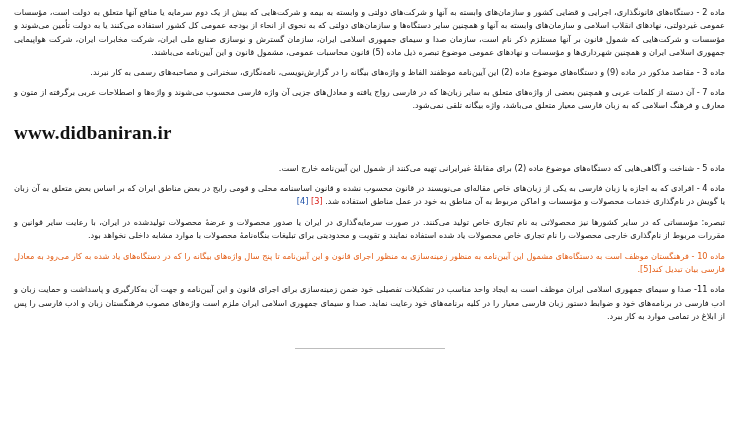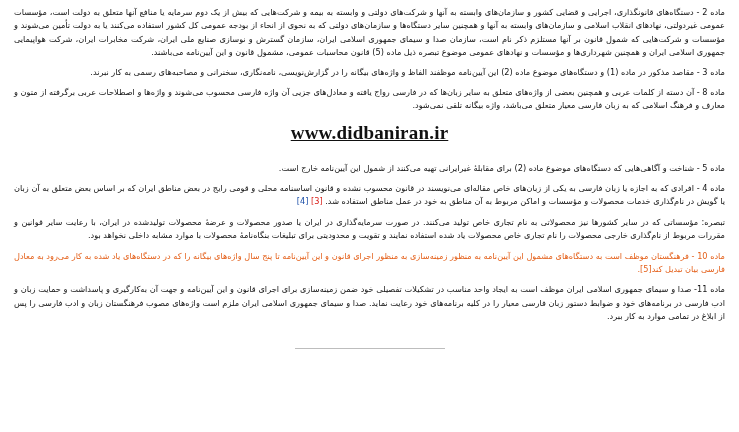--- a/index.html
+++ b/index.html
@@ -45,29 +45,28 @@
     margin-top: 6px;
   }
   .red {
     color: #d91e18;
   }
   .blue {
     color: #1b4fa8;
   }
   .watermark {
     display: block;
-    text-align: center;
+    text-align: left;
     direction: ltr;
     font-family: "Liberation Serif", serif;
     font-weight: bold;
     font-size: 19px;
     letter-spacing: 0.2px;
     color: #111111;
     margin: 9px 0 12px 0;
-    text-decoration: underline;
   }
   .wm-wrap {
     position: relative;
     height: 40px;
   }
   .bottomline {
     position: absolute;
     left: 0;
     right: 0;
     bottom: 2px;
@@ -81,23 +80,23 @@
     background: #bdbdbd;
   }
 </style>
 </head>
 <body>
 
 <div class="page">
 
   <p class="para lead">ماده 2 - دستگاه‌های قانونگذاری، اجرایی و قضایی کشور و سازمان‌های وابسته به آنها و شرکت‌های دولتی و وابسته به بیمه و شرکت‌هایی که بیش از یک دوم سرمایه یا منافع آنها متعلق به دولت است، مؤسسات عمومی غیردولتی، نهادهای انقلاب اسلامی و سازمان‌های وابسته به آنها و همچنین سایر دستگاه‌ها و سازمان‌های دولتی که به نحوی از انحاء از بودجه عمومی کل کشور استفاده می‌کنند یا به دولت تأمین می‌شوند و مؤسسات و شرکت‌هایی که شمول قانون بر آنها مستلزم ذکر نام است، سازمان صدا و سیمای جمهوری اسلامی ایران، سازمان گسترش و نوسازی صنایع ملی ایران، شرکت مخابرات ایران، شرکت هواپیمایی جمهوری اسلامی ایران و همچنین شهرداری‌ها و مؤسسات و نهادهای عمومی موضوع تبصره ذیل ماده (5) قانون محاسبات عمومی، مشمول قانون و این آیین‌نامه می‌باشند.</p>
 
-  <p class="para">ماده 3 - مقاصد مذکور در ماده (1) و دستگاه‌های موضوع ماده (2) این آیین‌نامه موظفند الفاظ و واژه‌های بیگانه را در گزارش‌نویسی، نامه‌نگاری، سخنرانی و مصاحبه‌های رسمی به کار نبرند.</p>
+  <p class="para">ماده 3 - مقاصد مذکور در ماده (9) و دستگاه‌های موضوع ماده (2) این آیین‌نامه موظفند الفاظ و واژه‌های بیگانه را در گزارش‌نویسی، نامه‌نگاری، سخنرانی و مصاحبه‌های رسمی به کار نبرند.</p>
 
-  <p class="para">ماده 8 - آن دسته از کلمات عربی و همچنین بعضی از واژه‌های متعلق به سایر زبان‌ها که در فارسی رواج یافته و معادل‌های جزیی آن واژه فارسی محسوب می‌شوند و واژه‌ها و اصطلاحات عربی برگرفته از متون و معارف و فرهنگ اسلامی که به زبان فارسی معیار متعلق می‌باشد، واژه بیگانه تلقی نمی‌شود.</p>
+  <p class="para">ماده 7 - آن دسته از کلمات عربی و همچنین بعضی از واژه‌های متعلق به سایر زبان‌ها که در فارسی رواج یافته و معادل‌های جزیی آن واژه فارسی محسوب می‌شوند و واژه‌ها و اصطلاحات عربی برگرفته از متون و معارف و فرهنگ اسلامی که به زبان فارسی معیار متعلق می‌باشد، واژه بیگانه تلقی نمی‌شود.</p>
 
   <div class="wm-wrap">
     <span class="watermark">www.didbaniran.ir</span>
   </div>
 
   <p class="para">ماده 5 - شناخت و آگاهی‌هایی که دستگاه‌های موضوع ماده (2) برای مقابلهٔ غیرایرانی تهیه می‌کنند از شمول این آیین‌نامه خارج است.</p>
 
   <p class="para">
     <span>ماده 4 - افرادی که به اجازه یا زبان فارسی به یکی از زبان‌های خاص مقاله‌ای می‌نویسند در قانون محسوب نشده و قانون اساسنامه محلی و قومی رایج در بعض مناطق ایران که بر اساس بعض متعلق به آن زبان یا گویش در نام‌گذاری خدمات محصولات و مؤسسات و اماکن مربوط به آن مناطق به خود در عمل مناطق استفاده شد.</span>
     <span class="red">[3]</span>

